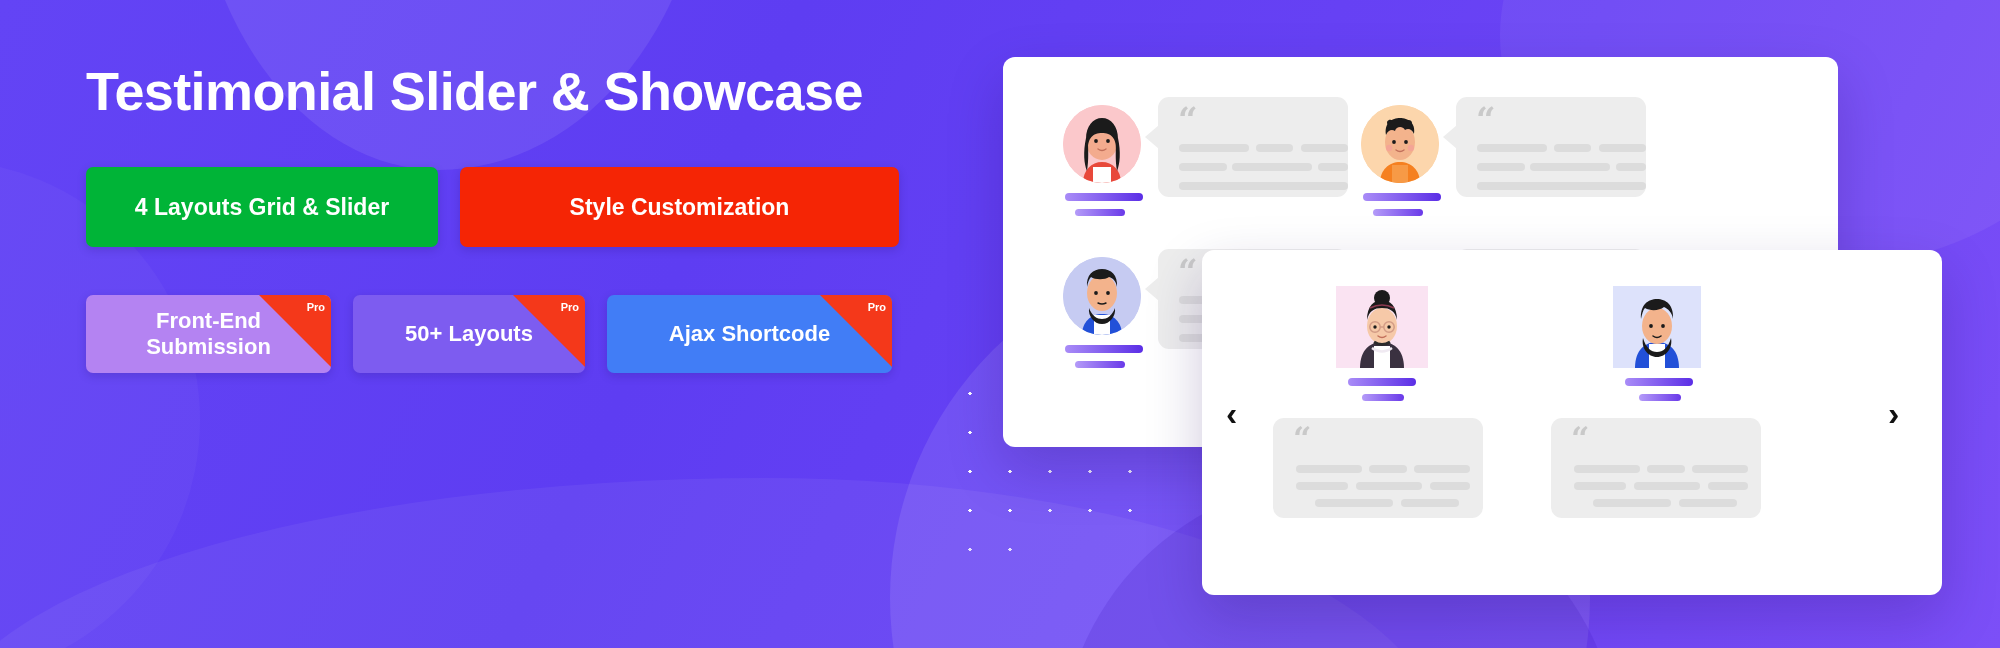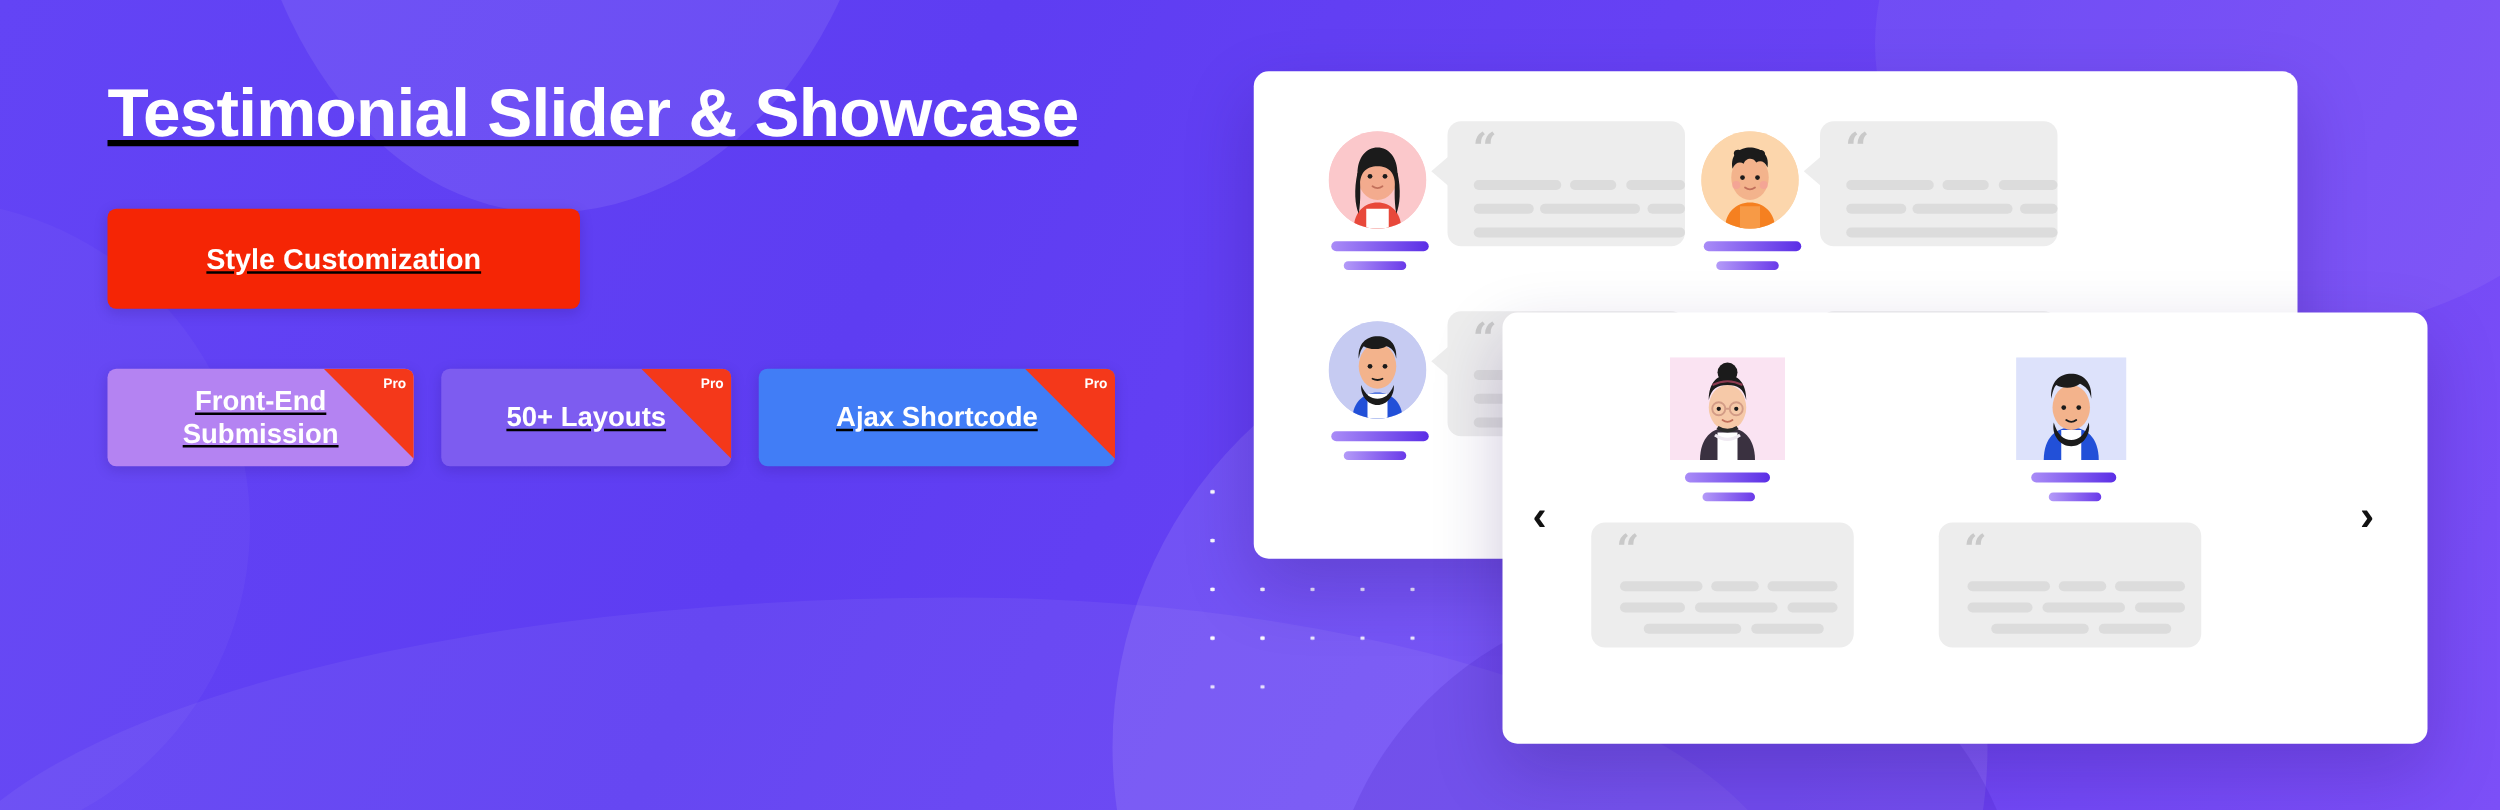--- a/index.html
+++ b/index.html
@@ -55,21 +55,21 @@
   }
   .dotgrid2{
     position:absolute;left:944px;top:373px;width:100px;height:200px;
     background-image:radial-gradient(rgba(255,255,255,0.8) 1.6px, transparent 1.7px);
     background-size:40px 39px;background-position:6px 1px;
     pointer-events:none;
   }
 
   
   .left{
-    position:absolute;left:86px;top:62px;width:820px;text-decoration:underline;
+    position:absolute;left:86px;top:62px;width:820px;
   }
   .title{
     margin:0 0 46px 0;
     font-size:54px;line-height:1.1;font-weight:bold;
     letter-spacing:-0.6px;color:#ffffff;
   }
   .rows{display:flex;flex-direction:column;gap:24px;}
   .row{display:flex;gap:22px;}
   .chip{
     position:relative;
@@ -153,21 +153,24 @@
   <div class="wave-bottom"></div>
   <div class="circle-outer"></div>
   <div class="circle-inner"></div>
   <div class="dotgrid"></div>
   <div class="dotgrid2"></div>
 
   <div class="left">
     <h1 class="title">Testimonial Slider &amp; Showcase</h1>
     <div class="rows">
       <div class="row">
-        <div class="chip r1" id="c1" style="background: rgb(245, 37, 5); width: 378px;">
+        <div class="chip r1" id="c0" style="background: rgb(0, 180, 55); width: 352px;">
+          <span class="txt">4 Layouts Grid &amp; Slider</span>
+        </div>
+        <div class="chip r1" id="c1" style="background: rgb(245, 37, 5); width: 439px;">
           <span class="txt">Style Customization</span>
         </div>
       </div>
       <div class="row">
       </div>
       <div class="row">
         <div class="chip r3" id="c5" style="background: rgb(180, 131, 242); width: 245px;">
           <span class="txt">Front-End Submission</span>
           <span class="pro-flag">
             <span class="tri"></span>

